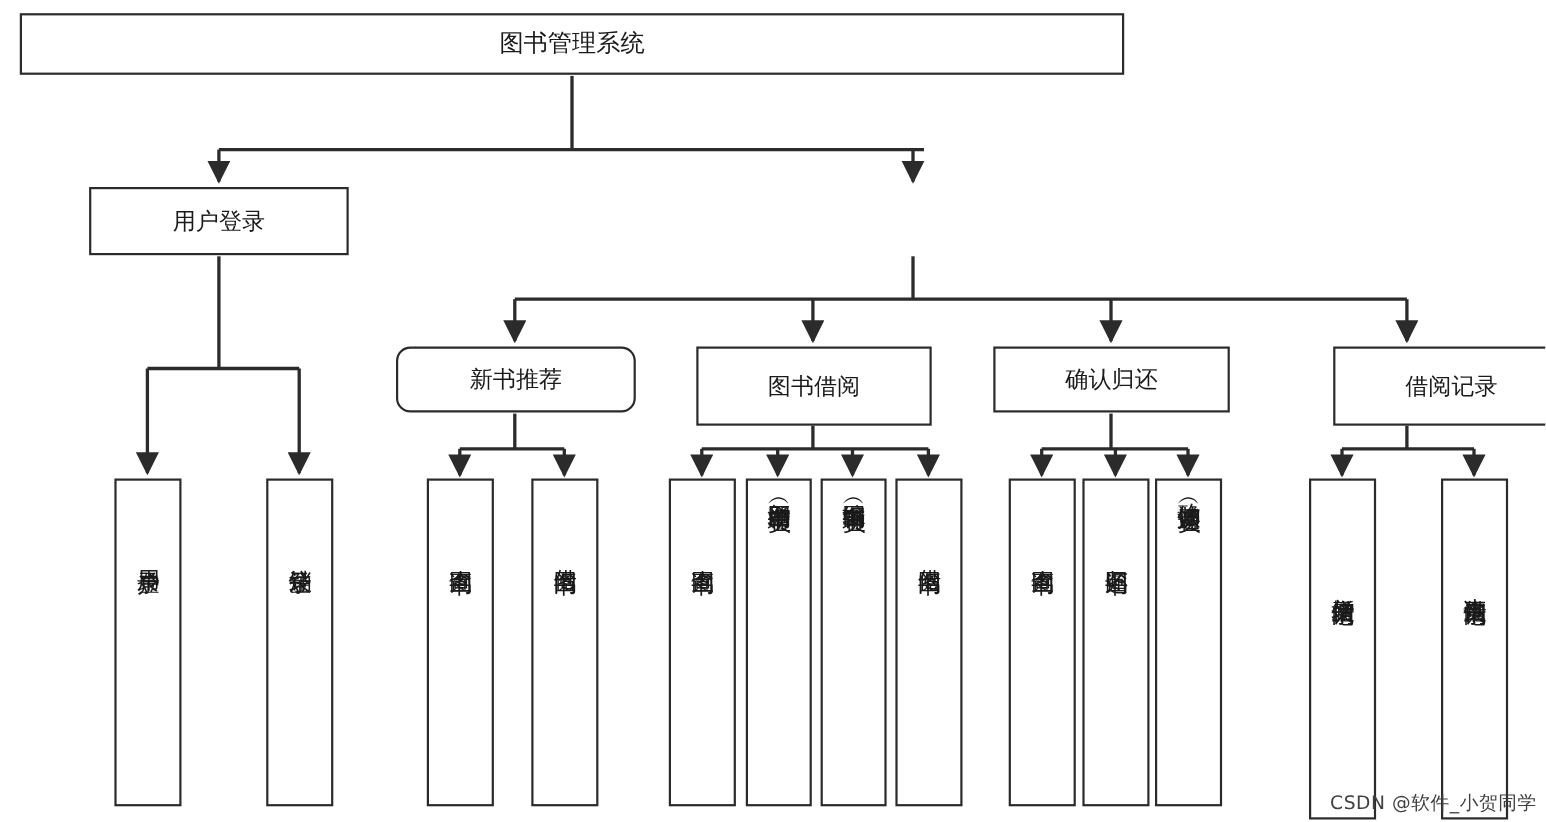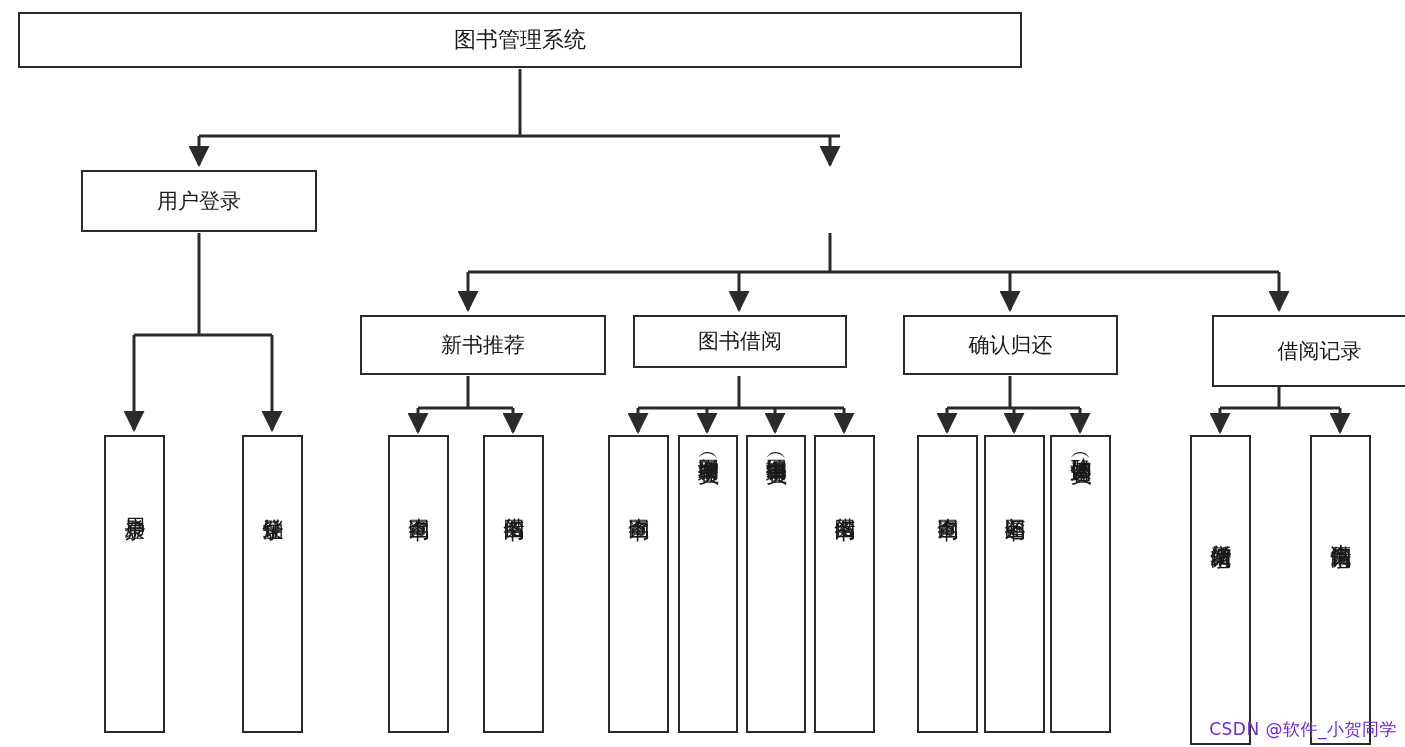--- a/index.html
+++ b/index.html
@@ -63,21 +63,21 @@
     margin-top: 60px;
   }
   .node.vertical.midshort .node-label {
     margin-top: 86px;
   }
   #watermark {
     position: absolute;
     right: 8px;
     bottom: 6px;
     font-size: 17px;
-    color: #6d28d9;
+    color: #404040;
     white-space: nowrap;
     letter-spacing: 0.5px;
   }
 </style>
 </head>
 <body>
 
 <div id="canvas">
 
   <svg id="diagram-svg" viewBox="0 0 1405 747" xmlns="http://www.w3.org/2000/svg">
@@ -132,24 +132,24 @@
   </svg>
 
   <div class="node root horizontal" style="left:18px; top:12px; width:1004px; height:56px;">
     <span class="node-label">图书管理系统</span>
   </div>
 
   <div class="node horizontal" style="left:81px; top:170px; width:236px; height:62px;">
     <span class="node-label">用户登录</span>
   </div>
 
-  <div class="node horizontal" style="left:360px; top:315px; width:246px; height:60px;">
+  <div class="node horizontal" style="left:360px; top:315px; width:218px; height:60px;border-radius:13px;">
     <span class="node-label">新书推荐</span>
   </div>
-  <div class="node horizontal" style="left:633px; top:315px; width:214px; height:53px;">
+  <div class="node horizontal" style="left:633px; top:315px; width:214px; height:72px;">
     <span class="node-label">图书借阅</span>
   </div>
   <div class="node horizontal" style="left:903px; top:315px; width:215px; height:60px;">
     <span class="node-label">确认归还</span>
   </div>
   <div class="node horizontal" style="left:1212px; top:315px; width:215px; height:72px;">
     <span class="node-label">借阅记录</span>
   </div>
 
   <div class="node vertical mid" style="left:104px; top:435px; width:61px; height:298px;">

